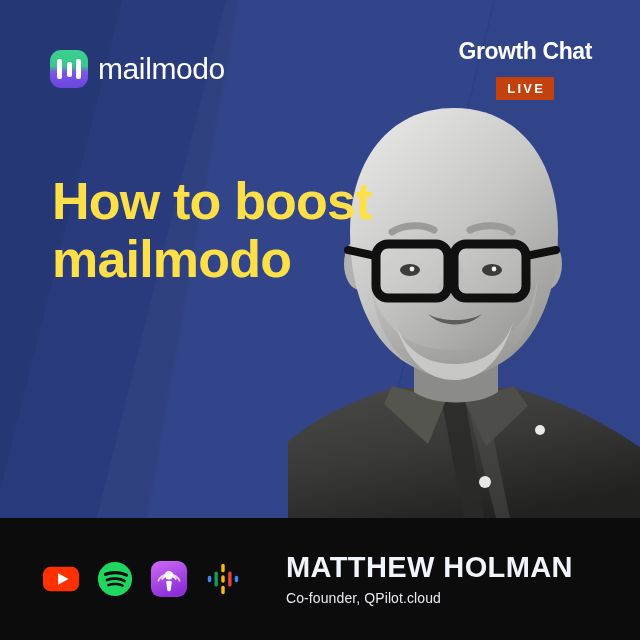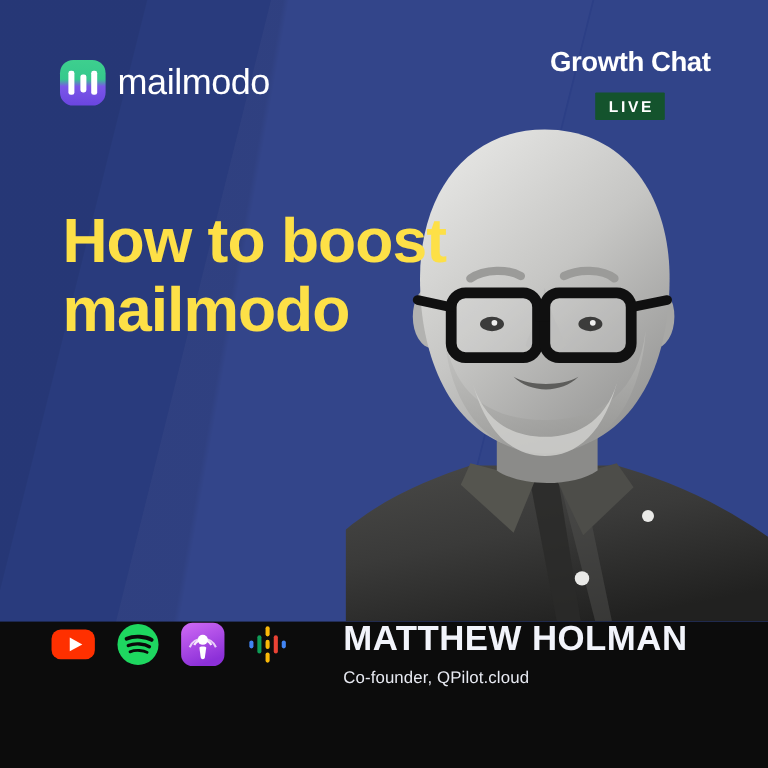--- a/index.html
+++ b/index.html
@@ -94,21 +94,21 @@
     flex-direction: column;
   }
   .show-title {
     color: #ffffff;
     font-size: 23px;
     font-weight: bold;
     letter-spacing: -0.4px;
     white-space: nowrap;
   }
   .live-pill {
-    background: #14532d;
+    background: #c2410c;
     color: #ffffff;
     font-size: 13px;
     font-weight: bold;
     letter-spacing: 2.2px;
     padding: 5px 9px 5px 11px;
     line-height: 1;
     border-radius: 1px;
   }
 
   
@@ -139,21 +139,21 @@
   .portrait svg { display: block; width: 100%; height: 100%; }
 
   
   .footer {
     position: absolute;
     left: 0; right: 0; bottom: 0;
     height: 122px;
     background: #0c0c0c;
     z-index: 10;
     display: flex;
-    align-items: flex-start;
+    align-items: center;
   }
   .platforms {
     display: flex;
     align-items: center;
     gap: 16px;
     margin-left: 42px;
   }
   .plat {
     width: 38px;
     height: 38px;

